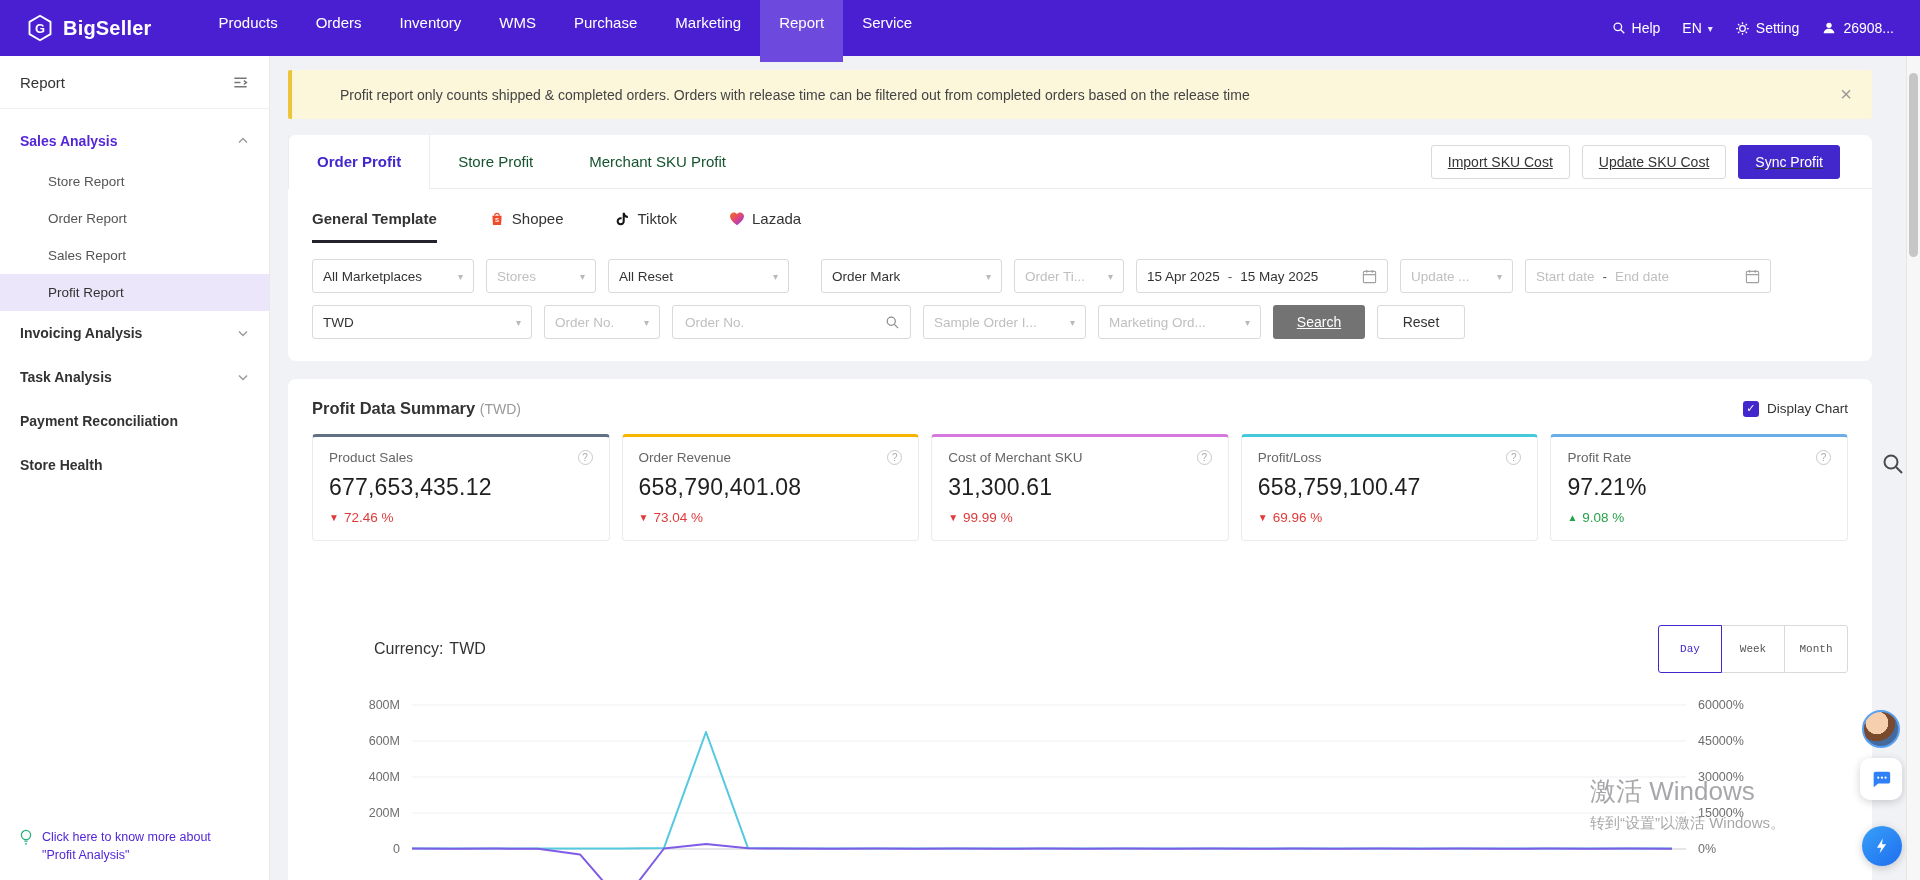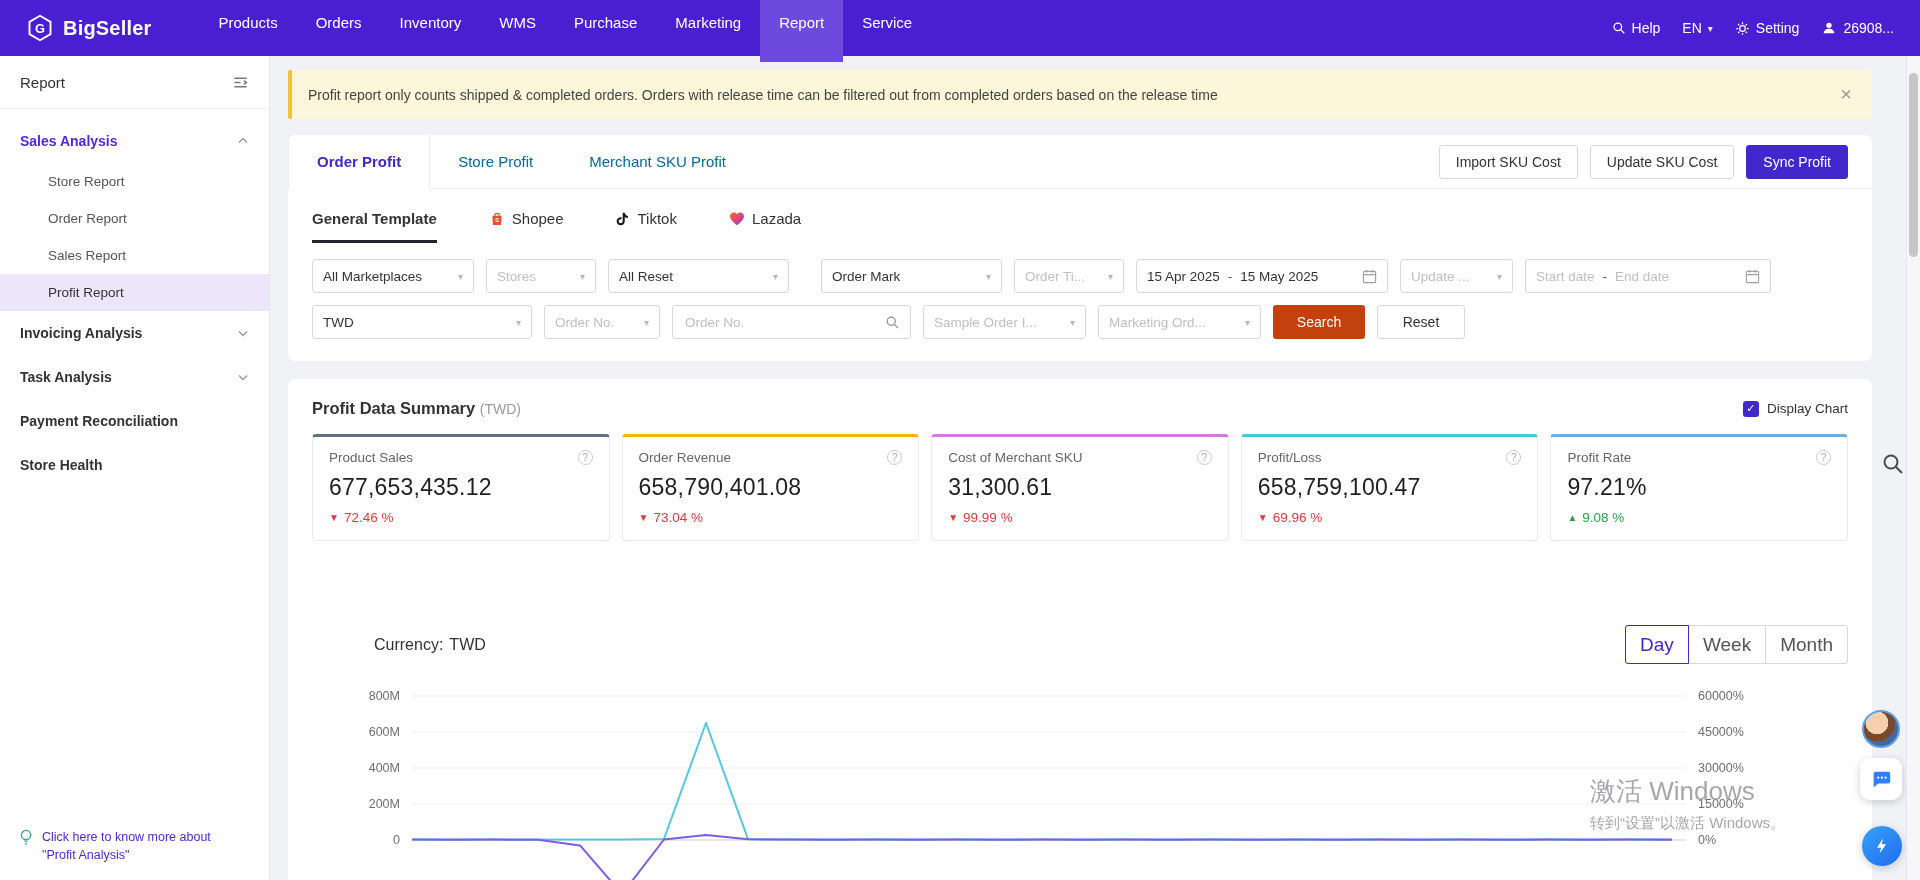--- a/index.html
+++ b/index.html
@@ -43,29 +43,29 @@
   .sidebar-tip {
     position:absolute; bottom:16px; left:18px; right:10px;
     display:flex; gap:8px; font-size:12.5px; color:#5226d9; line-height:1.45; cursor:pointer;
   }
   
   .content { flex:1; padding:14px 48px 0 18px; position:relative; overflow:hidden; }
   .notice {
     background:#fcf6da; border-left:4px solid #edc53a; border-radius:2px;
     padding:0 16px; height:49px; display:flex; align-items:center; font-size:14px; color:#444;
   }
-  .notice-text { flex:1; }
+  .notice-text { flex:1;margin-left:32px; }
   .notice-close { font-size:20px; color:#999; cursor:pointer; padding:0 4px; }
   .card { background:#fff; border-radius:8px; }
   .tabs-card { margin-top:16px; }
   .tabs-row { display:flex; align-items:stretch; border-bottom:1px solid #ececec; height:54px; }
-  .tab { display:flex; align-items:center; padding:0 28px; font-size:15px; color:#0369a1; cursor:pointer; position:relative; }
+  .tab { display:flex; align-items:center; padding:0 28px; font-size:15px; color:#14532d; cursor:pointer; position:relative; }
   .tab.active { color:#4127cc; font-weight:bold; border-left:1px solid #ececec; border-right:1px solid #ececec; }
   .tab.active::after { content:""; position:absolute; left:0; right:0; bottom:-1px; height:2px; background:#fff; }
-  .tab-actions { margin-left:auto; display:flex; align-items:center; gap:12px; padding-right:24px; }
+  .tab-actions { margin-left:auto; display:flex; align-items:center; gap:12px; padding-right:32px;text-decoration:underline; }
   .btn { height:34px; padding:0 16px; border:1px solid #d9d9d9; background:#fff; border-radius:3px; font-size:14px; color:#333; cursor:pointer; font-family:inherit; }
   .btn.primary { background:#4127cc; border-color:#4127cc; color:#fff; }
   .subtabs { display:flex; gap:52px; padding:21px 24px 0; font-size:15px; align-items:flex-start; }
   .subtab { display:flex; align-items:center; gap:7px; color:#333; padding-bottom:13px; cursor:pointer; }
   .subtab.active { font-weight:bold; border-bottom:3px solid #23232e; }
   .filters { padding:16px 24px 22px; display:flex; flex-direction:column; gap:12px; }
   .frow { display:flex; gap:12px; align-items:center; }
   .ctrl {
     height:34px; border:1px solid #d9d9d9; border-radius:3px; background:#fff;
     display:flex; align-items:center; padding:0 10px; font-size:13.5px; color:#333; gap:8px; cursor:pointer;
@@ -74,21 +74,21 @@
   .ph { color:#bfbfbf; }
   .caret { color:#b9b9b9; font-size:10px; }
   .dash { color:#555; }
   .real-input { border:0; outline:0; flex:1; min-width:0; font:inherit; color:#333; background:transparent; }
   .real-input::placeholder { color:#bfbfbf; }
   .w-mkt{width:162px} .w-stores{width:110px} .w-allstores{width:181px}
   .w-ordermark{width:181px; margin-left:20px} .w-ordertime{width:110px}
   .w-dates{width:252px} .w-update{width:113px} .w-startend{width:246px}
   .w-twd{width:220px} .w-orderno{width:116px} .w-orderinput{width:239px}
   .w-sample{width:163px} .w-marketing{width:163px}
-  .btn-search { width:92px; height:34px; background:#c2410c; color:#fff; border:0; border-radius:3px; font-size:14px; cursor:pointer; font-family:inherit; }
+  .btn-search { width:92px; height:34px; background:#737373; color:#fff; border:0; border-radius:3px; font-size:14px; cursor:pointer; font-family:inherit;text-decoration:underline; }
   .btn-reset { width:88px; height:34px; background:#fff; color:#333; border:1px solid #d9d9d9; border-radius:3px; font-size:14px; cursor:pointer; font-family:inherit; }
   
   .summary-card { margin-top:18px; padding:20px 24px 60px; min-height:560px; position:relative; }
   .summary-head { display:flex; justify-content:space-between; align-items:center; }
   .sum-title { font-size:16.5px; font-weight:bold; color:#333; }
   .muted { color:#999; font-weight:normal; font-size:14px; }
   .display-chart { display:flex; gap:8px; align-items:center; font-size:13.5px; color:#333; cursor:pointer; }
   .checkbox { width:16px; height:16px; background:#4127cc; border-radius:3px; color:#fff; font-size:11px; display:flex; align-items:center; justify-content:center; }
   .stats { display:flex; gap:12px; margin-top:16px; }
   .stat { flex:1; border:1px solid #ebebeb; border-top:3px solid #888; border-radius:4px; padding:13px 16px 15px; background:#fff; }
@@ -97,21 +97,21 @@
   .stat-value { font-size:23px; color:#1f1f1f; margin-top:9px; letter-spacing:.2px; }
   .stat-change { margin-top:9px; font-size:13.5px; display:flex; align-items:center; gap:5px; }
   .stat-change .tri { font-size:10px; }
   .down { color:#e03a3a; } .up { color:#26a347; }
   
   .chart-block { margin-top:84px; }
   .chart-head { display:flex; align-items:center; }
   .currency { margin-left:62px; font-size:16px; color:#333; }
   .cur-val { margin-left:6px; }
   .range { margin-left:auto; display:flex; }
-  .range button { min-width:64px; height:39px; padding:0 14px; border:1px solid #d9d9d9; background:#fff; font-size:19px; color:#555; cursor:pointer; margin-left:-1px; font-family:Liberation Sans, sans-serif; }
+  .range button { min-width:64px; height:48px; padding:0 14px; border:1px solid #d9d9d9; background:#fff; font-size:11px; color:#555; cursor:pointer; margin-left:-1px; font-family:Liberation Mono, monospace; }
   .range button:first-child { border-radius:3px 0 0 3px; margin-left:0; }
   .range button:last-child { border-radius:0 3px 3px 0; }
   .range button.active { border-color:#4127cc; color:#4127cc; position:relative; z-index:1; }
   .chart-svg { margin-top:18px; display:block; }
   #profit-chart text { font-size:12.5px; fill:#6e6e6e; }
   
   .watermark { position:fixed; left:1590px; top:774px; color:#9e9ea2; opacity:.9; pointer-events:none; }
   .wm1 { font-size:26px; }
   .wm2 { font-size:15px; margin-top:5px; }
   .float-search { position:fixed; right:15px; top:452px; cursor:pointer; }

